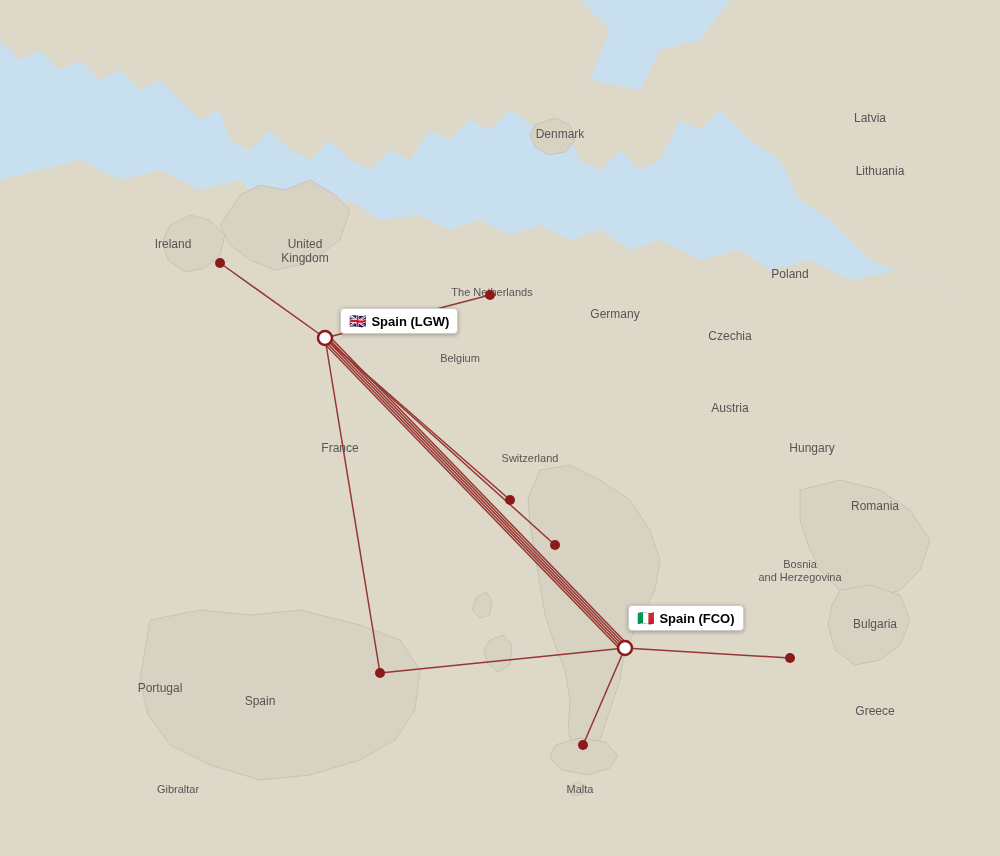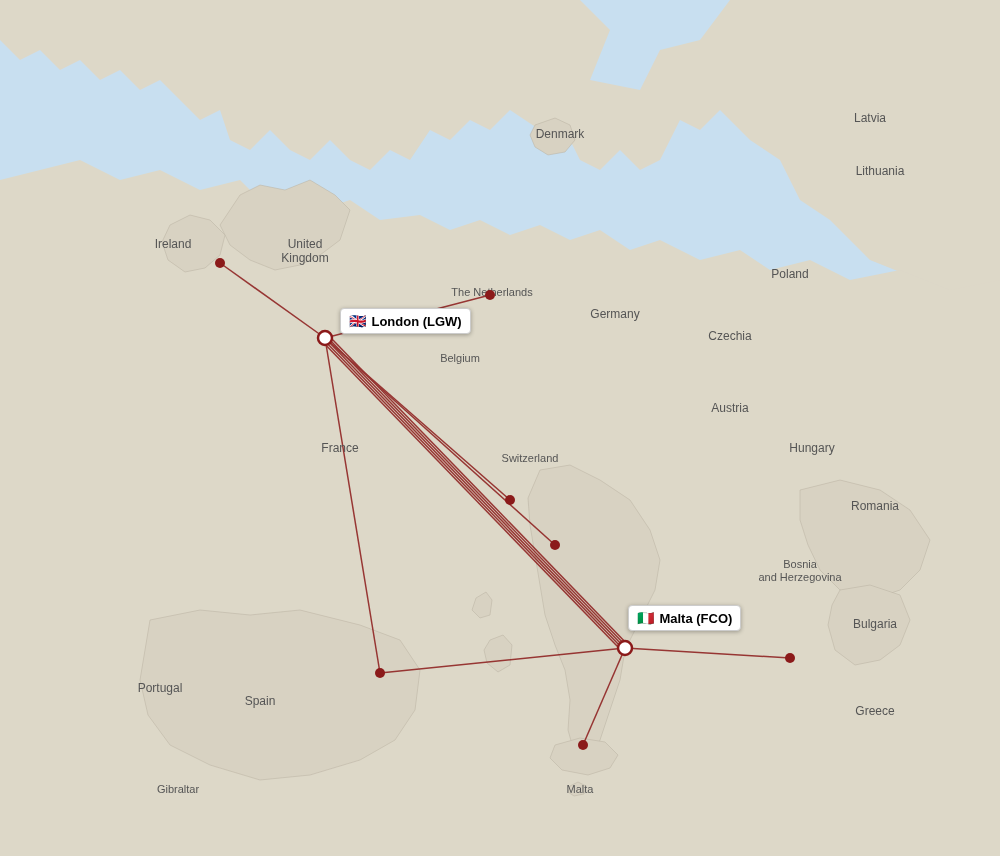--- a/index.html
+++ b/index.html
@@ -190,20 +190,20 @@
 
     <circle cx="220" cy="263" r="5" fill="#8b1a1a"></circle>
 
     <circle cx="325" cy="338" r="7" fill="white" stroke="#8b1a1a" stroke-width="2.5"></circle>
 
     <circle cx="625" cy="648" r="7" fill="white" stroke="#8b1a1a" stroke-width="2.5"></circle>
   </svg>
 
   <div class="airport-label" style="left: 340px; top: 308px;">
     <span class="flag">🇬🇧</span>
-    <span>London (LGW)</span>
+    <span>Spain (LGW)</span>
   </div>
 
   <div class="airport-label" style="left: 628px; top: 605px;">
     <span class="flag">🇮🇹</span>
-    <span>Malta (FCO)</span>
+    <span>Spain (FCO)</span>
   </div>
 </div>
 
 </body></html>

